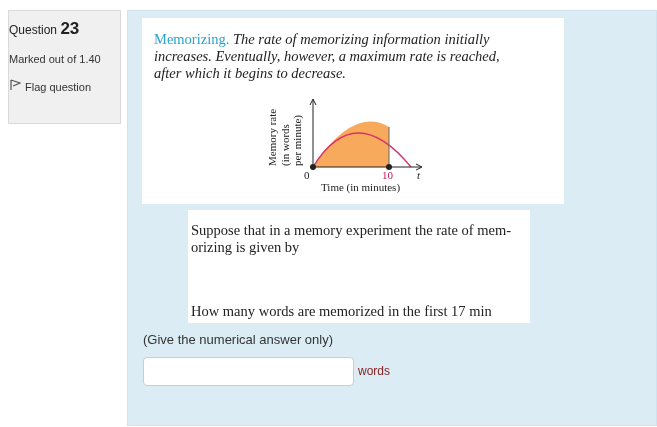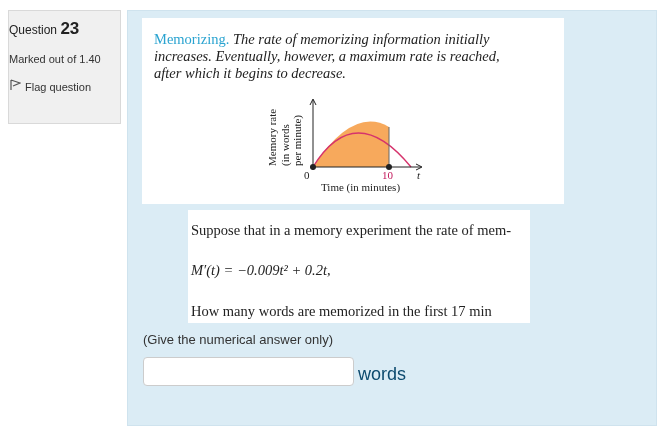--- a/index.html
+++ b/index.html
@@ -20,21 +20,21 @@
                    font-size:14.5px; line-height:17px; color:#222; }
     .intro .kw { color:#29a3d0; font-style:normal; }
     .intro .desc { font-style:italic; }
     .graph { position:absolute; left:113px; top:78px; }
     .img2 { position:absolute; left:142px; top:210px; width:342px; height:113px; background:#fff; overflow:hidden;
             font-family:"Liberation Serif", serif; font-size:14.5px; line-height:17px; color:#222;margin-left:46px; }
     .img2 .p { position:absolute; left:3px; width:338px; }
     .prompt { position:absolute; left:143px; top:332px; font-size:13px; color:#333; }
     .answer { position:absolute; left:143px; top:357px; width:211px; height:29px; border:1px solid #ccc;
               border-radius:4px; background:#fff; box-sizing:border-box; padding:0 6px; font-size:14px; outline:none; }
-    .unit { position:absolute; left:358px; top:364px; font-size:18px; color:#0c4a6e; }
+    .unit { position:absolute; left:358px; top:364px; font-size:12px; color:#7f1d1d; }
   </style>
 </head>
 <body>
 
 <div class="info">
   <div class="qno">
     <span>Question</span>
     <b>23</b>
   </div>
   <div class="grade">Marked out of 1.40</div>
@@ -73,19 +73,19 @@
       <text x="49" y="83">0</text>
       <text x="127" y="83" fill="#c2185b">10</text>
       <text x="162" y="83" font-style="italic">t</text>
       <text x="66" y="95">Time (in minutes)</text>
     </g>
   </svg>
 </div>
 
 <div class="img2">
   <div class="p" style="top:12px;">Suppose that in a memory experiment the rate of mem-</div>
-  <div class="p" style="top:52px; font-style:italic;">M′(t) = −0.009t² + 0.2t,</div>
+  <div class="p" style="top:29px;">orizing is given by</div>
   <div class="p" style="top:93px;">How many words are memorized in the first 17 min</div>
 </div>
 
 <div class="prompt">(Give the numerical answer only)</div>
 <input class="answer" type="text" placeholder="" style="">
 <div class="unit">words</div>
 
 </body></html>

